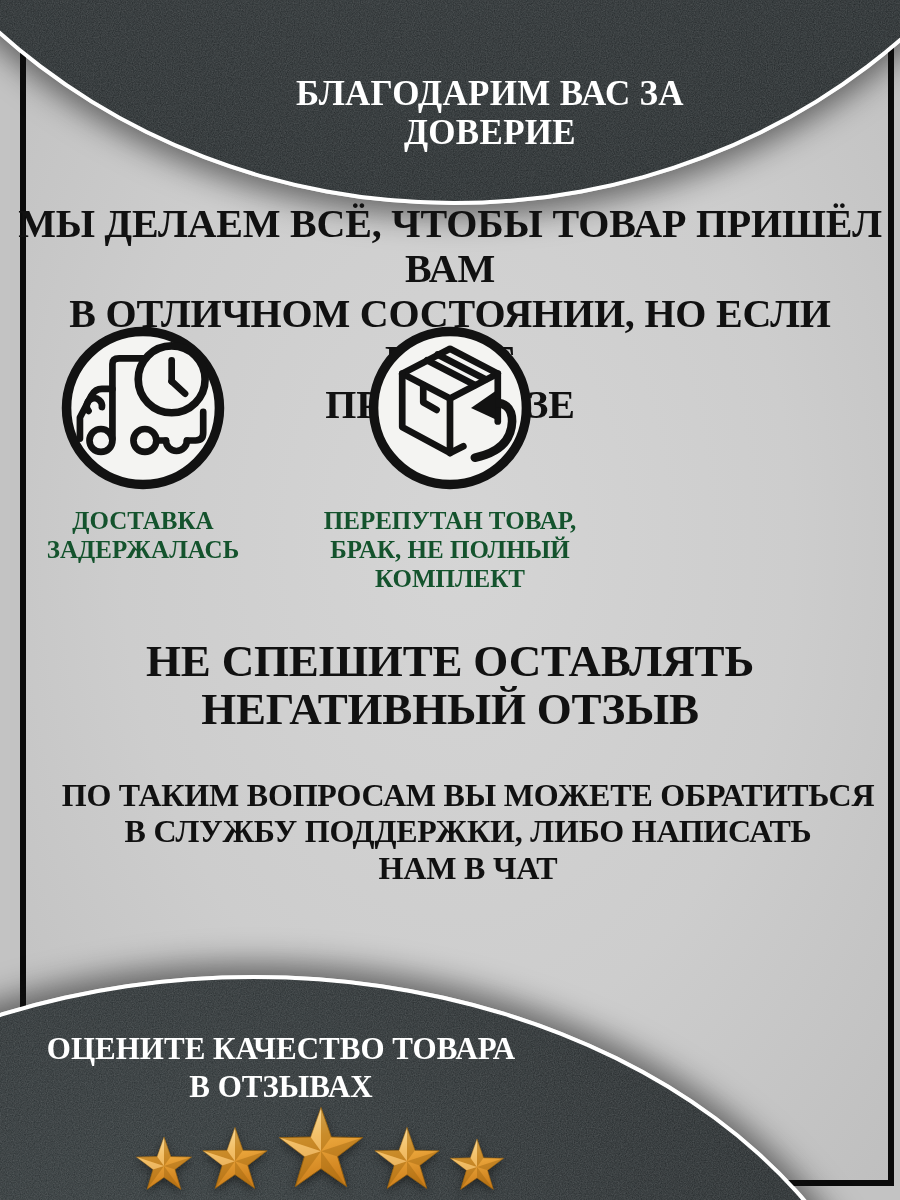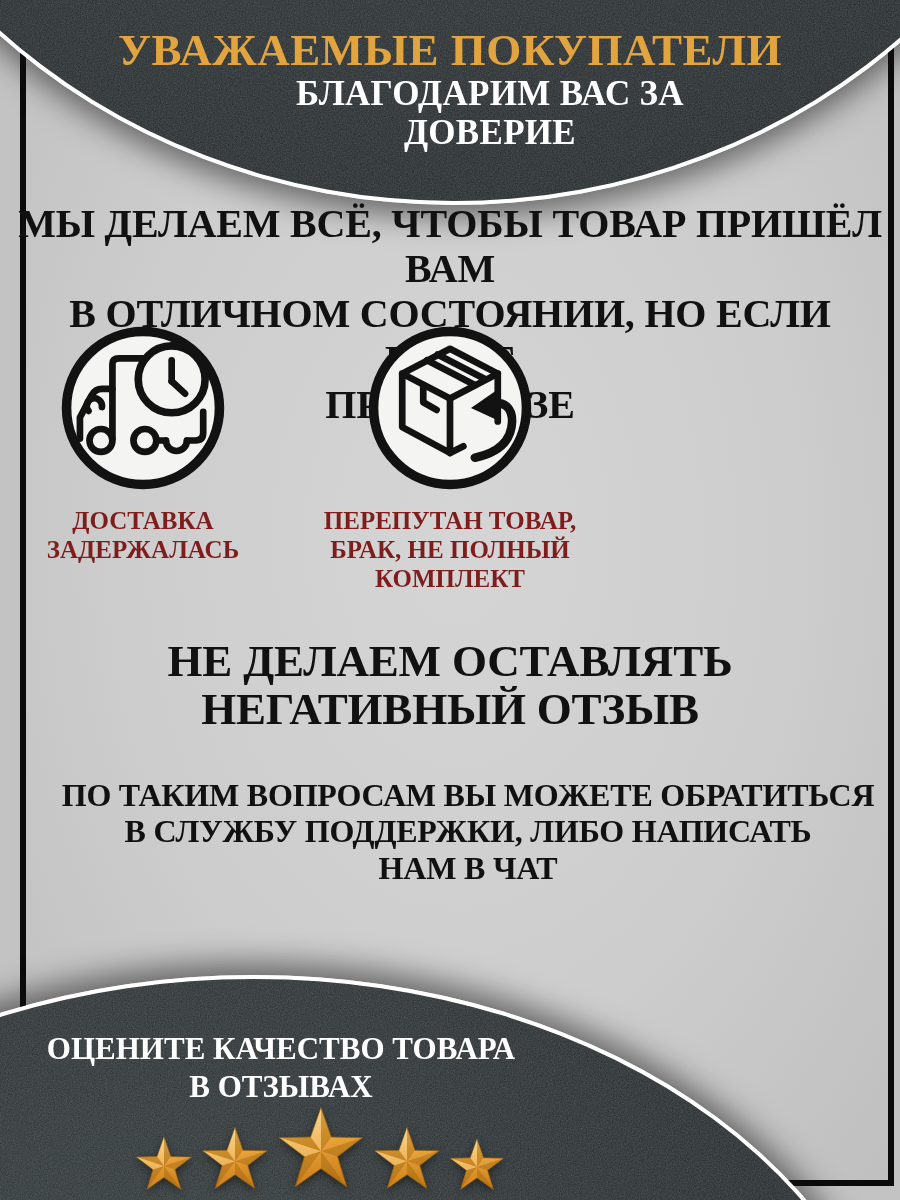--- a/index.html
+++ b/index.html
@@ -31,21 +31,21 @@
   .intro{top:201px;font-size:40px;line-height:1.13;letter-spacing:-.2px;}
   .heading2{top:638px;font-size:45px;line-height:1.06;letter-spacing:-.2px;}
   .p2{top:777px;font-size:32px;line-height:1.14;letter-spacing:-.2px;padding-left:18px;}
   .footer-txt{top:1030px;left:16px;width:530px;font-size:31px;color:#ffffff;line-height:1.23;}
   .issue{position:absolute;top:322px;width:280px;text-align:center;z-index:4;}
   .issue-1{left:3px;}
   .issue-2{left:310px;text-align:center;}
   .issue-3{left:605px;}
   .issue svg.icon{display:block;margin:0 auto;overflow:visible;}
   .issue .label{margin-top:12px;font-size:25px;line-height:1.16;
-    white-space:pre-line;color:#7f1d1d;}
+    white-space:pre-line;color:#14532d;}
   .stars{position:absolute;left:110px;top:1098px;width:420px;height:97px;
     display:flex;align-items:flex-end;justify-content:center;gap:8px;z-index:4;}
   .star{display:block;filter:drop-shadow(0 3px 4px rgba(0,0,0,.45));}
   .hidden-defs{position:absolute;width:0;height:0;overflow:hidden;}
 </style>
 </head>
 <body>
 
 <svg class="hidden-defs" aria-hidden="true">
   <defs>
@@ -84,21 +84,20 @@
         <rect width="100%" height="100%" filter="url(#grain)"></rect>
       </svg>
   </div>
 
   <div class="ellipse top-ell">
     <svg class="tex">
         <rect width="100%" height="100%" filter="url(#grain)"></rect>
       </svg>
   </div>
 
-  <h1 class="txt title">УВАЖАЕМЫЕ ПОКУПАТЕЛИ</h1>
   <div class="txt subtitle">БЛАГОДАРИМ ВАС ЗА
 ДОВЕРИЕ</div>
 
   <div class="txt intro">МЫ ДЕЛАЕМ ВСЁ, ЧТОБЫ ТОВАР ПРИШЁЛ ВАМ
 В ОТЛИЧНОМ СОСТОЯНИИ, НО ЕСЛИ ВДРУГ
 ПРИ ЗАКАЗЕ</div>
 
   <div class="issue issue-1">
     <svg class="icon" width="172" height="172" viewBox="0 0 180 180">
       <circle cx="90" cy="90" r="80" fill="#f4f4f2" stroke="#121212" stroke-width="10"></circle>
@@ -136,21 +135,21 @@
       </g>
       <path d="M 116 142 Q 154 134 155 104 Q 155 82 132 85" fill="none" stroke="#121212" stroke-width="9" stroke-linecap="round"></path>
       <polygon points="112,90 138,72 138,102" fill="#121212"></polygon>
     </svg>
     <div class="label">ПЕРЕПУТАН ТОВАР,
 БРАК, НЕ ПОЛНЫЙ
 КОМПЛЕКТ</div>
   </div>
 
 
-  <div class="txt heading2">НЕ ДЕЛАЕМ ОСТАВЛЯТЬ
+  <div class="txt heading2">НЕ СПЕШИТЕ ОСТАВЛЯТЬ
 НЕГАТИВНЫЙ ОТЗЫВ</div>
   <div class="txt p2">ПО ТАКИМ ВОПРОСАМ ВЫ МОЖЕТЕ ОБРАТИТЬСЯ
 В СЛУЖБУ ПОДДЕРЖКИ, ЛИБО НАПИСАТЬ
 НАМ В ЧАТ</div>
 
   <div class="txt footer-txt">ОЦЕНИТЕ КАЧЕСТВО ТОВАРА
 В ОТЗЫВАХ</div>
 
   <div class="stars">
     <svg class="star" width="58" height="61" viewBox="0 0 100 105">

